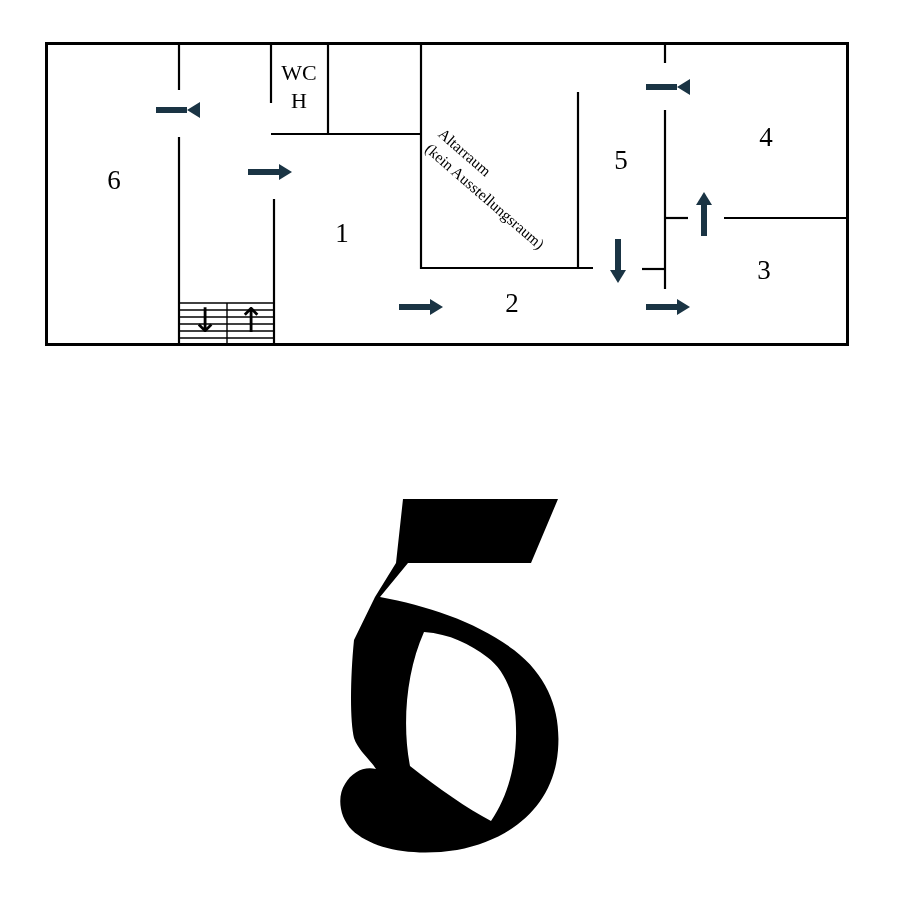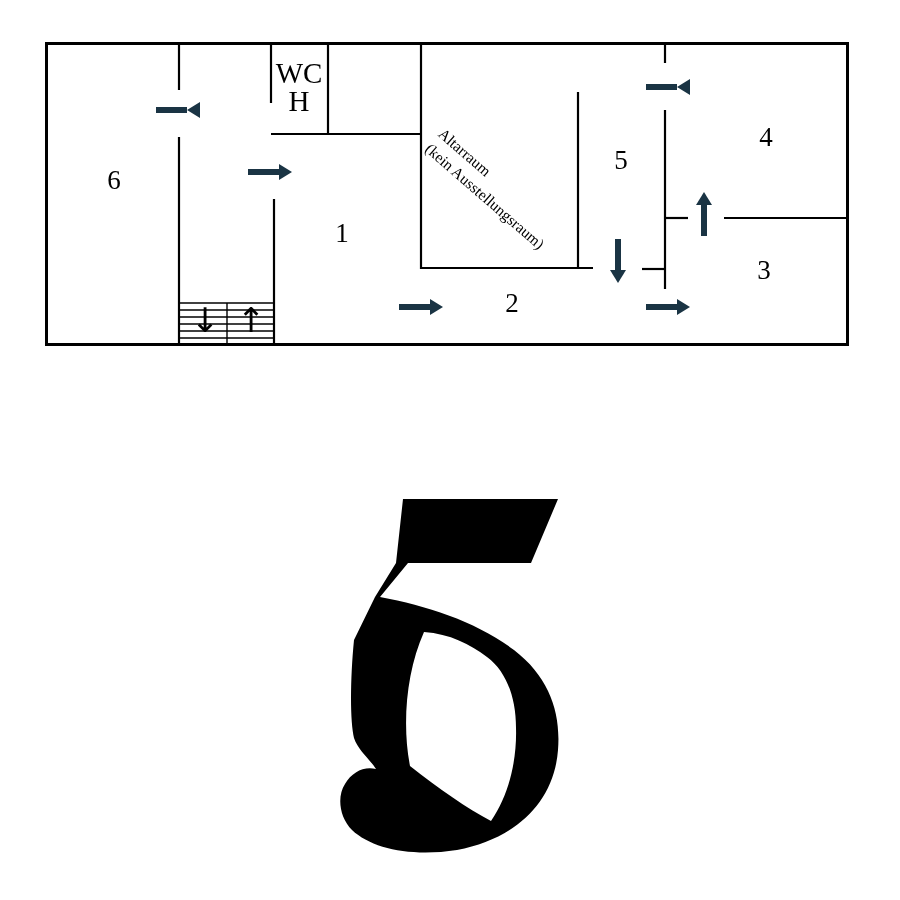--- a/index.html
+++ b/index.html
@@ -11,21 +11,21 @@
   .plan line,.plan rect{stroke:var(--wall-color,#000);}
   .plan rect{fill:none;stroke-width:3;}
   .plan line.inner{stroke-width:2.2;}
   .plan line.stair{stroke-width:1.4;}
   .room-label{
     position:absolute;transform:translate(-50%,-50%);
     font-size:27px;line-height:1;white-space:nowrap;
   }
   .wc-label{
     position:absolute;left:299px;top:87px;transform:translate(-50%,-50%);
-    font-size:29px;line-height:28px;text-align:center;white-space:nowrap;
+    font-size:22px;line-height:28px;text-align:center;white-space:nowrap;
   }
   .altar-label{
     position:absolute;left:447px;top:124px;
     transform:rotate(41deg);transform-origin:0 0;
     font-size:15.5px;line-height:19.5px;white-space:nowrap;
   }
   .nav-arrow{
     position:absolute;width:44px;height:16px;display:flex;align-items:center;
   }
   .nav-arrow .shaft{flex:1;height:6px;background:var(--arrow-color,#1a3444);}

